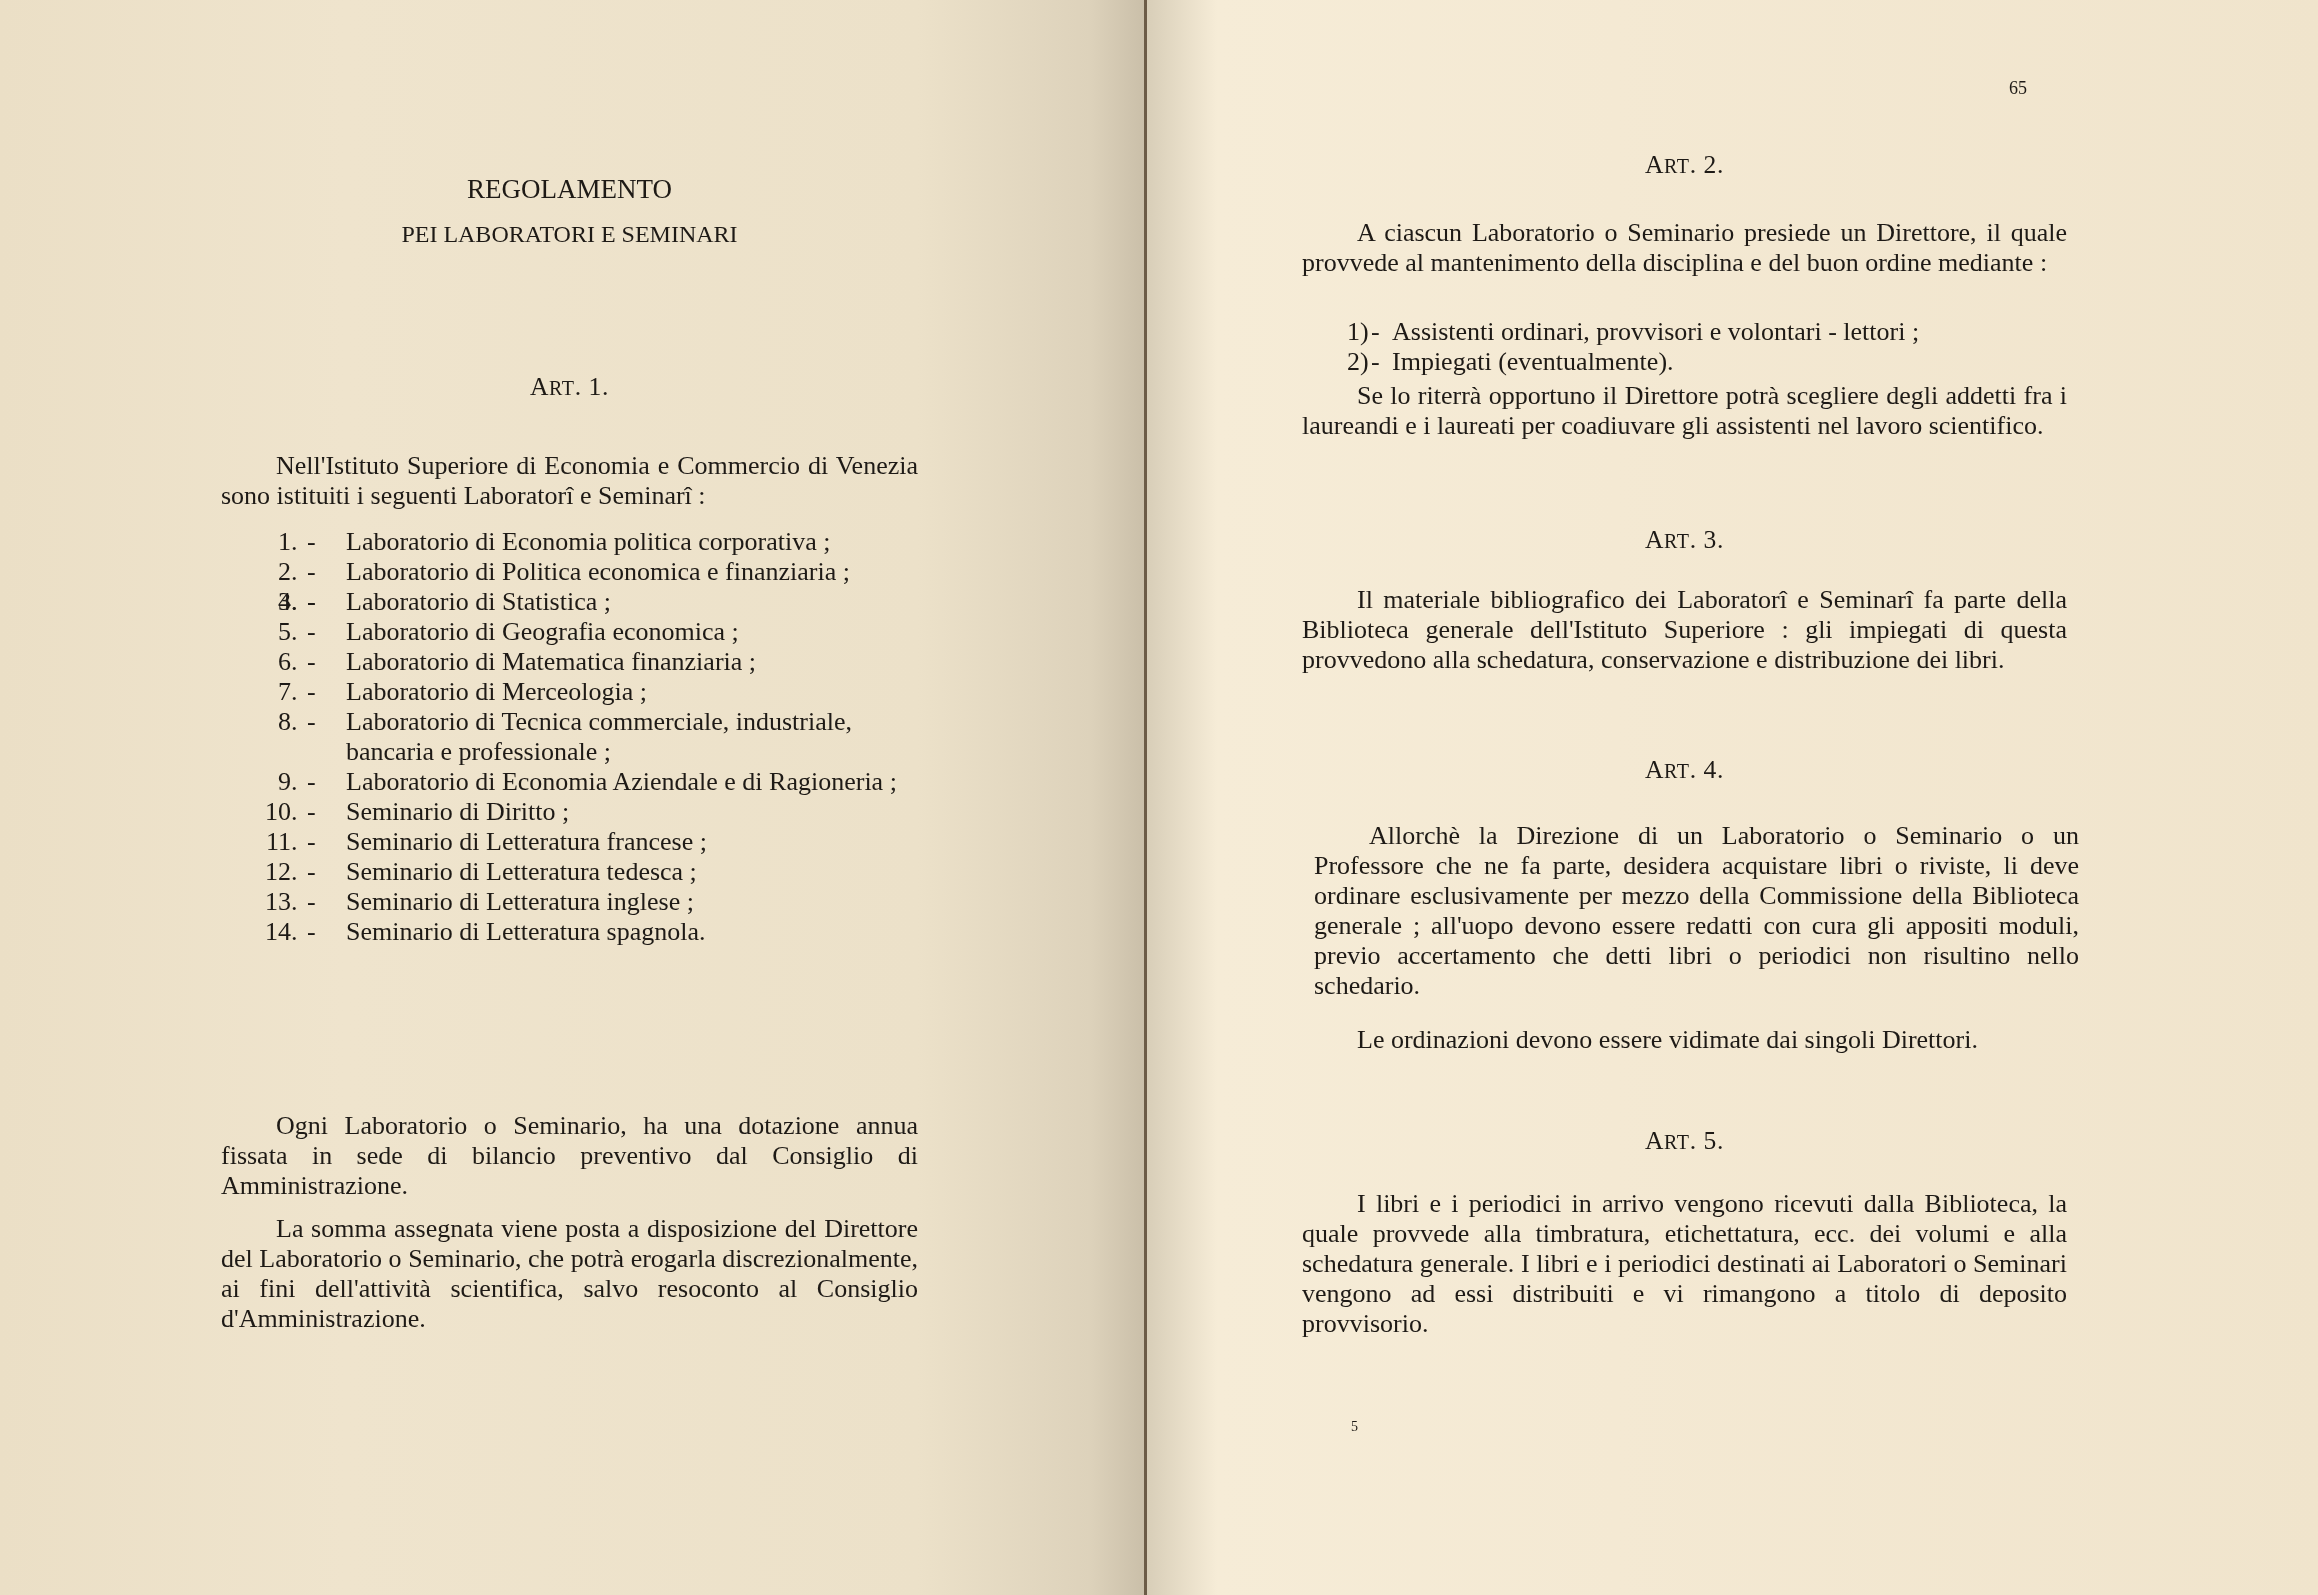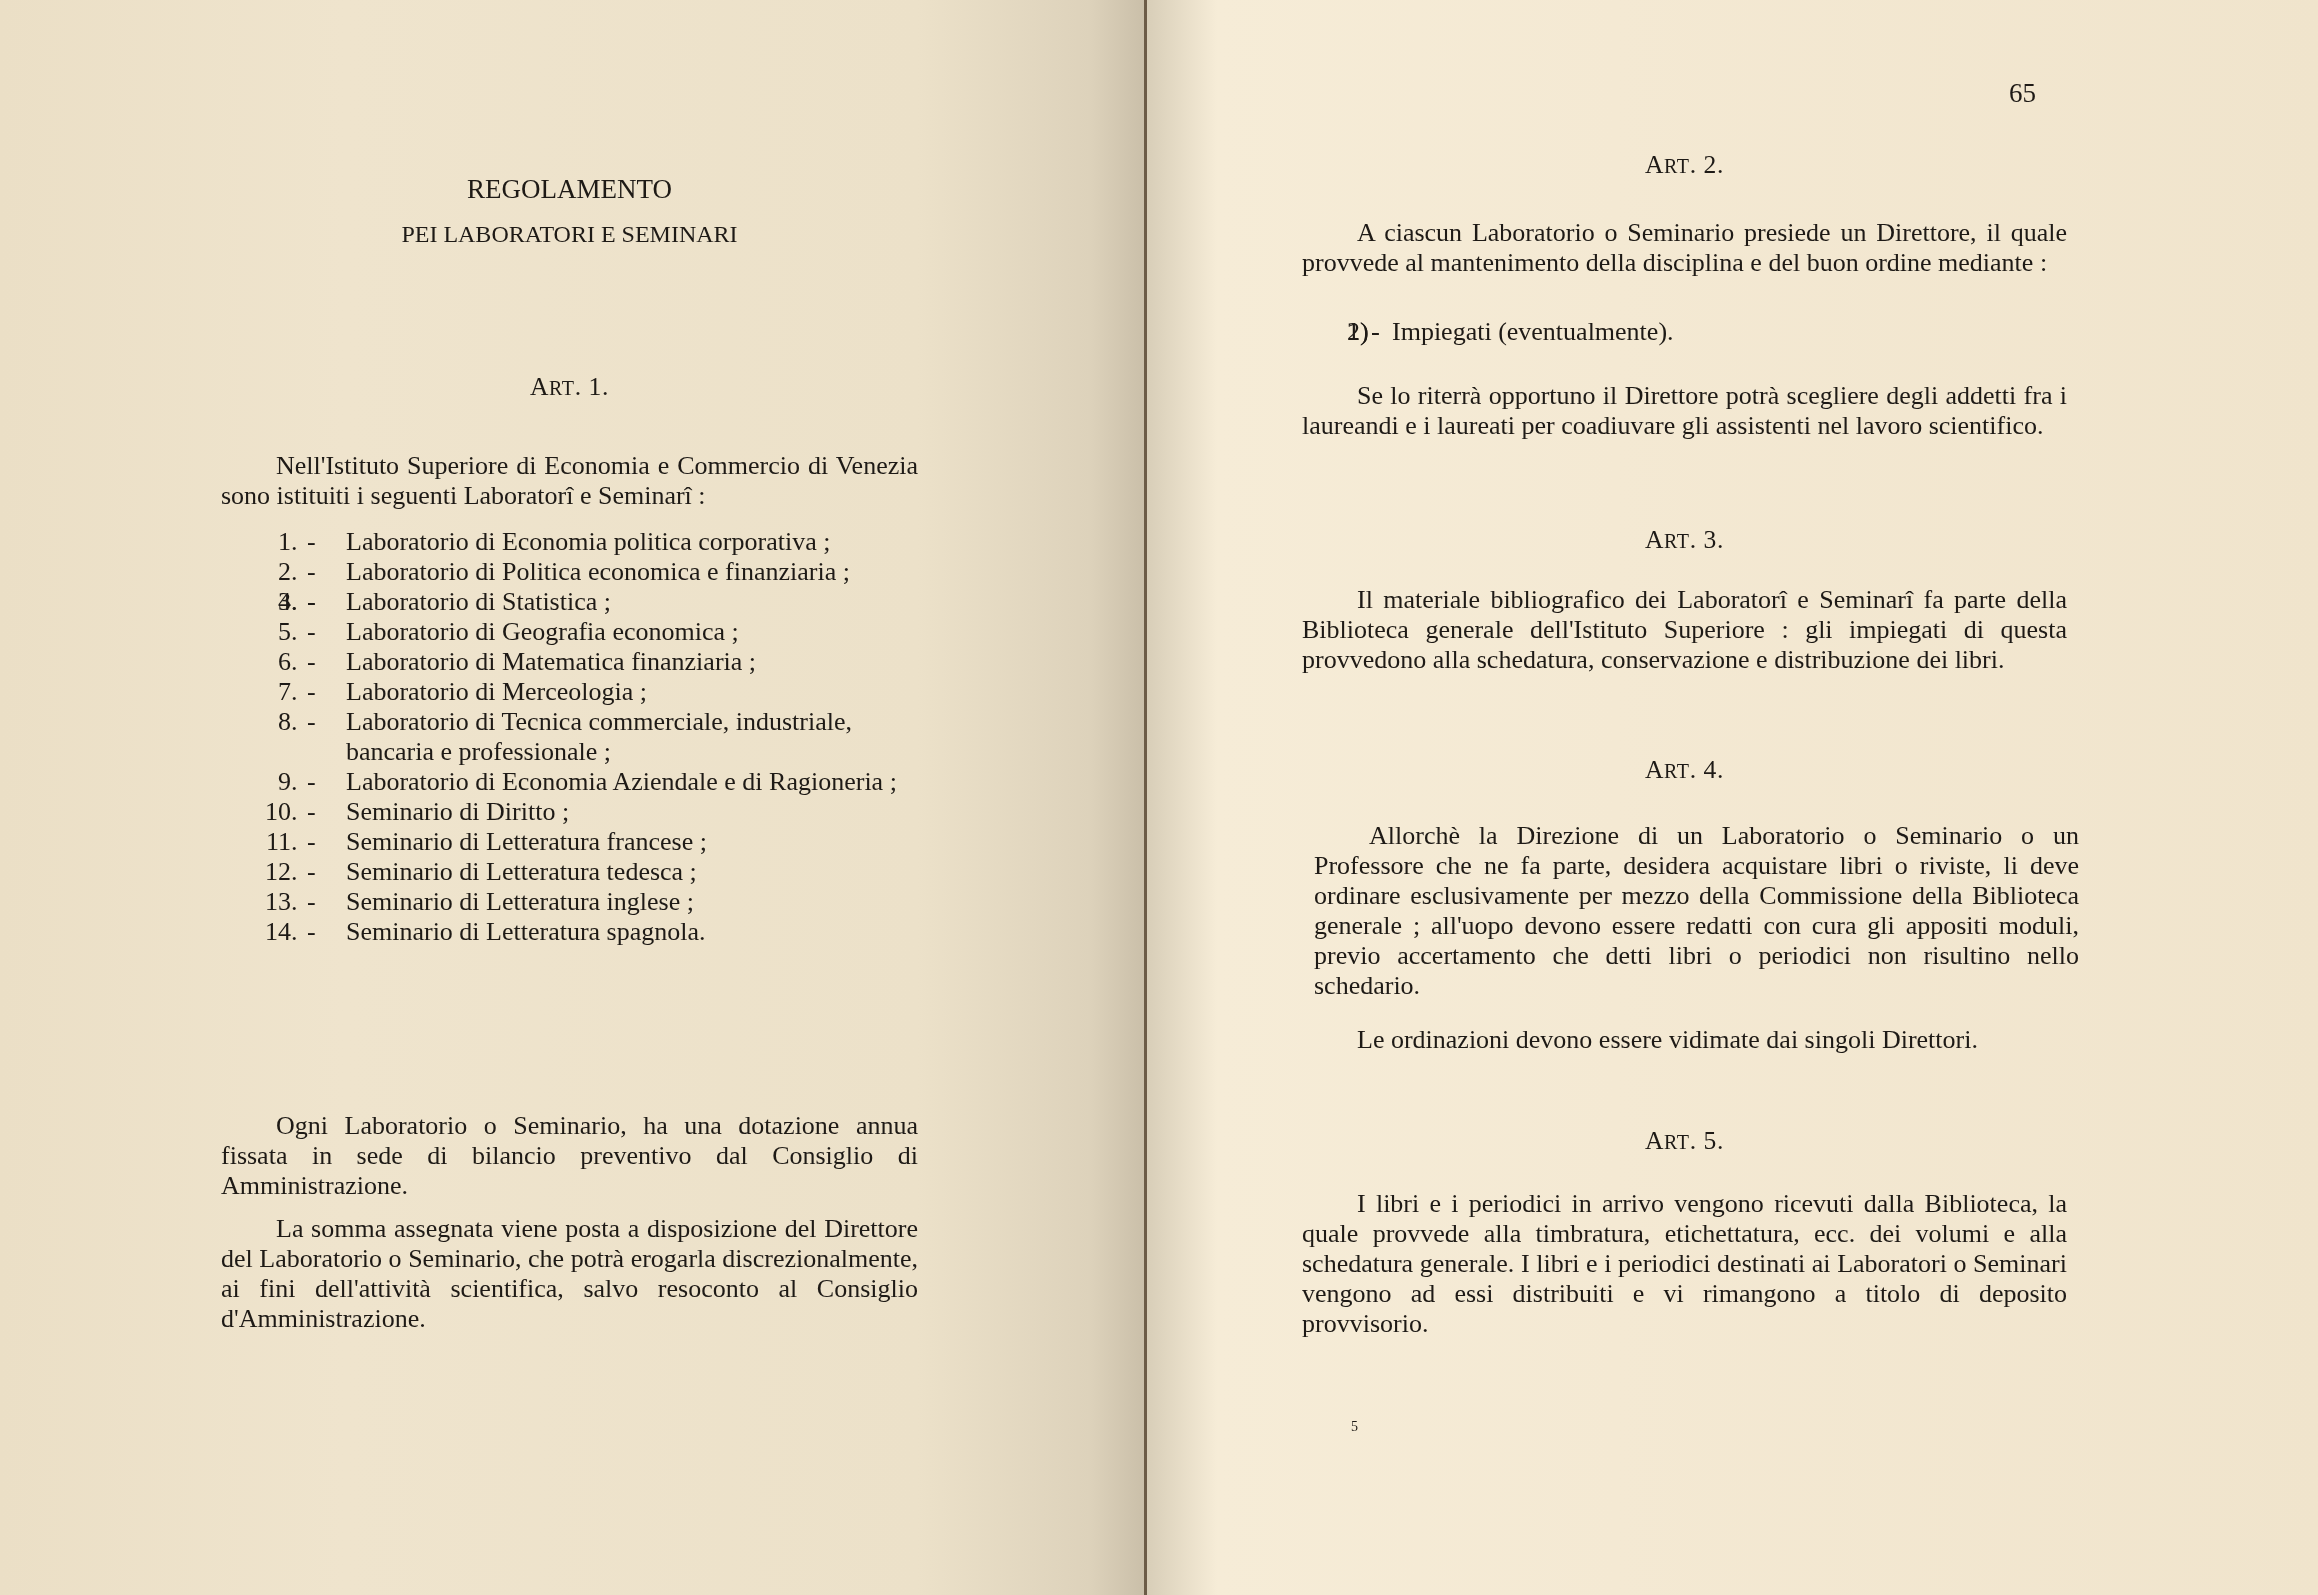--- a/index.html
+++ b/index.html
@@ -36,21 +36,21 @@
   .para { position:absolute; left:0; width:100%; text-align:justify; }
   .para p { margin:0; text-indent:55px; text-align:justify; text-align-last:left; }
   .list { position:absolute; left:0; width:100%; margin:0; padding:0; list-style:none; }
   .list li { position:relative; padding-left:125px; text-indent:0; }
   .list .num { position:absolute; left:25.6px; width:51px; text-align:right; }
   .list .dash { position:absolute; left:86px; }
   .sub-list li { padding-left:90px; }
   .sub-list .num { position:absolute; left:45px; width:auto; text-align:left; }
   .sub-list .dash { left:69px; }
 
-  .page-number { position:absolute; font-size:27px;text-align:right; }
+  .page-number { position:absolute; font-size:18px;text-align:right; }
   .signature { position:absolute; font-size:14px; }
 </style>
 </head>
 <body>
 
 <div class="page" id="left-page"></div>
 <div class="page" id="right-page"></div>
 <div class="spine"></div>
 
 <div class="col" id="left-col">
@@ -93,21 +93,21 @@
 <div class="page-number" style="left:2009px; top:78px;">65</div>
 
 <div class="col" id="right-col">
   <div class="art" style="top:150px;">
     <span>A</span><span class="sc">RT</span><span>. 2.</span>
   </div>
   <div class="para" style="top:218px;">
     <p>A ciascun Laboratorio o Seminario presiede un Direttore, il quale provvede al mantenimento della disciplina e del buon ordine mediante :</p>
   </div>
   <ul class="list sub-list" id="art2-list" style="top:317px;">
-      <li><span class="num">1)</span><span class="dash">-</span></li>
+      <li><span class="num">1)</span><span class="dash">-</span><span>Assistenti ordinari, provvisori e volontari - lettori ;</span></li>
       <li><span class="num">2)</span><span class="dash">-</span><span>Impiegati (eventualmente).</span></li>
     </ul>
   <div class="para" style="top:381px;">
     <p>Se lo riterrà opportuno il Direttore potrà scegliere degli addetti fra i laureandi e i laureati per coadiuvare gli assistenti nel lavoro scientifico.</p>
   </div>
 
   <div class="art" style="top:525px;">
     <span>A</span><span class="sc">RT</span><span>. 3.</span>
   </div>
   <div class="para" style="top:585px;">

